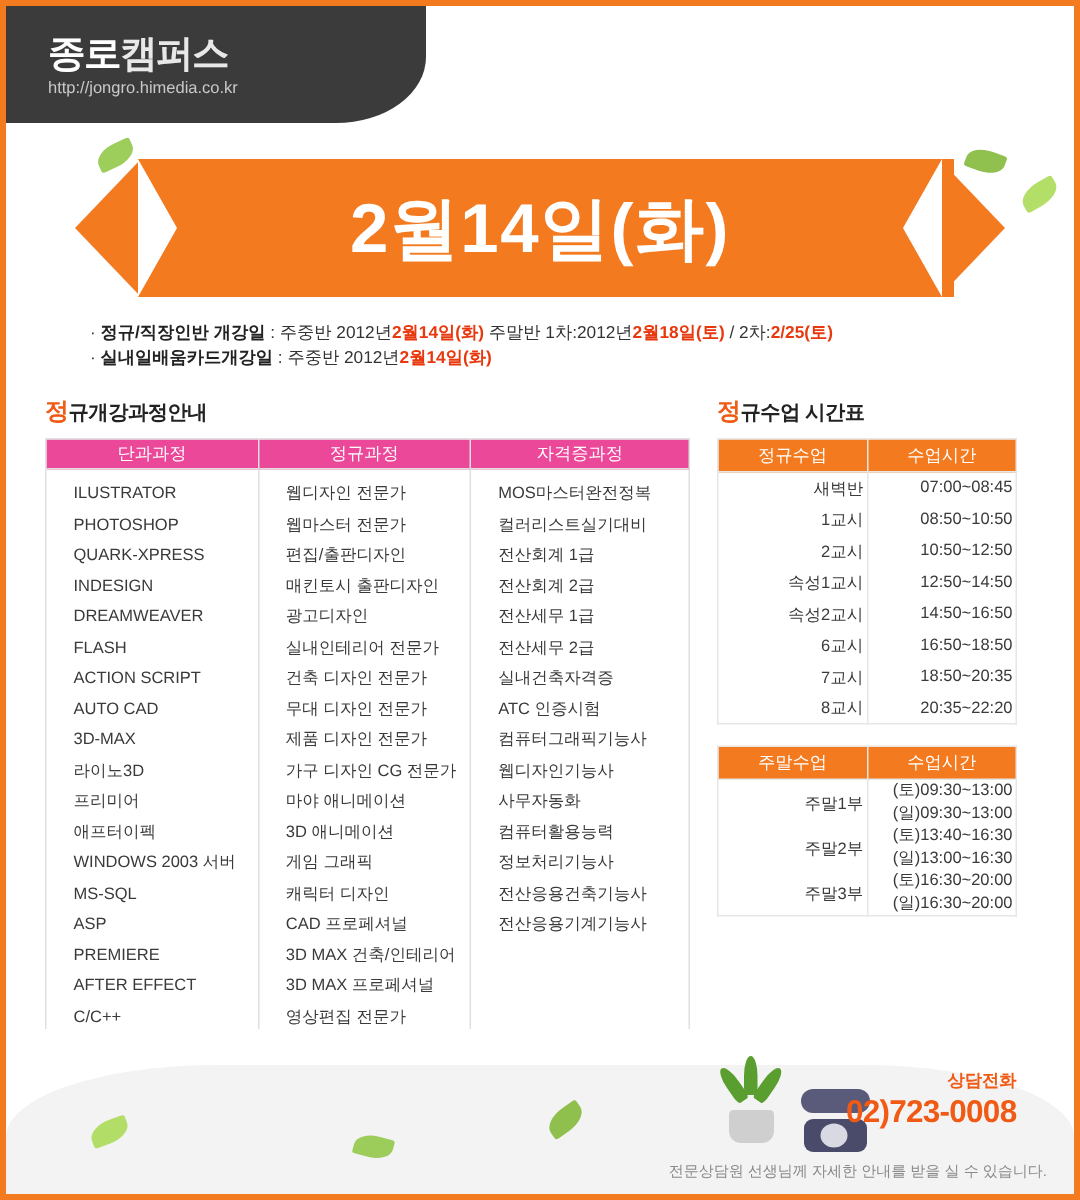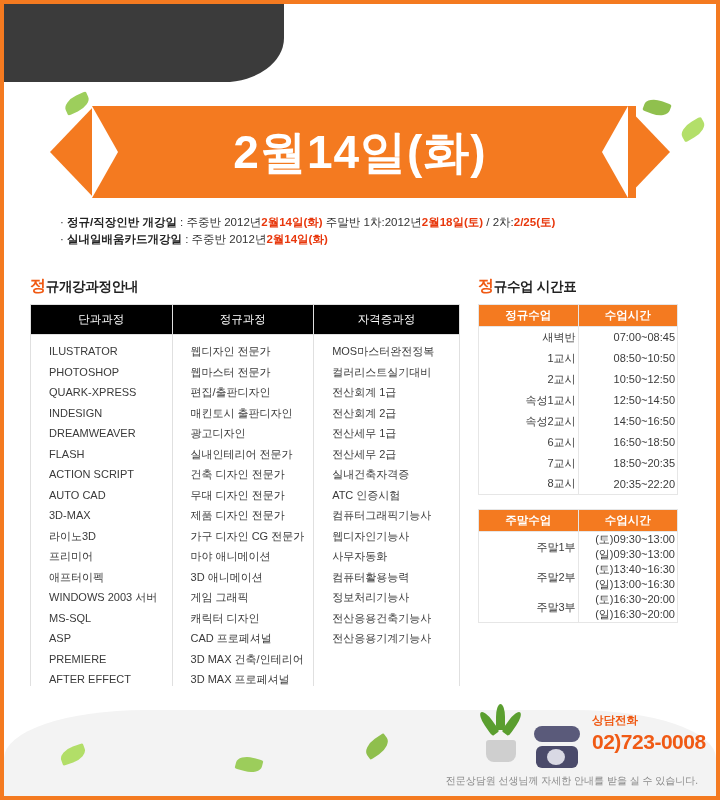--- a/index.html
+++ b/index.html
@@ -111,46 +111,46 @@
     font-size: 11.5px;
     color: #333;
     line-height: 17px;
   }
   .notice-line { white-space: nowrap; }
   .notice-line .bold { font-weight: bold; color: #222; }
   .notice-line .hl { color: #e8380d; font-weight: bold; }
   
   .content {
     position: relative;
-    margin-top: 28px;
+    margin-top: 16px;
     padding: 0 26px;
     display: flex;
     gap: 18px;
   }
   .sec-title {
     font-size: 13.5px;
     color: #222;
     font-weight: bold;
     margin-bottom: 7px;
     letter-spacing: -0.3px;
   }
   .sec-title .orange {
     color: #f05a14;
     font-size: 16px;
     font-weight: bold;
   }
   .left-col { width: 430px; }
   .right-col { width: 200px; }
   table { border-collapse: collapse; width: 100%; }
   .course-table th {
-    background: #000000;
+    background: #ec4899;
     color: #ffffff;
     font-size: 11.5px;
     font-weight: normal;
-    height: 30px;
+    height: 20px;
     border: 1px solid #e0e0e0;
     border-bottom: none;
   }
   .course-table td {
     border: 1px solid #e0e0e0;
     vertical-align: top;
     padding: 6px 6px 12px 6px;
   }
   .course-table td ul {
     list-style: none;
@@ -164,21 +164,21 @@
     white-space: nowrap;
   }
   .col-w1 { width: 33%; }
   .col-w2 { width: 33%; }
   .col-w3 { width: 34%; }
   
   .sched-table th {
     background: #f47a20;
     color: #fff;
     font-size: 11.5px;
-    font-weight: bold;
+    font-weight: normal;
     height: 22px;
     border: 1px solid #e6e6e6;
   }
   .sched-table td {
     font-size: 11px;
     color: #3a3a3a;
     text-align: right;
     height: 21px;
     border: 1px solid #e6e6e6;
     border-top: none;
@@ -243,21 +243,21 @@
   }
   .phone-dial {
     position: absolute;
     left: 13px; bottom: 3px;
     width: 18px; height: 16px;
     background: #d9d9e4;
     border-radius: 50%;
   }
   .contact {
     position: absolute;
-    left: 588px; bottom: 42px;
+    left: 560px; bottom: 42px; text-align: right;
   }
   .contact-label {
     font-size: 11.5px;
     color: #f05a14;
     font-weight: bold;
     margin-bottom: 2px;
   }
   .contact-number {
     font-size: 21px;
     color: #f05a14;
@@ -271,20 +271,26 @@
     color: #8a8a8a;
   }
 </style>
 </head>
 <body>
 
 <div id="page">
 
   <div class="header">
     <div class="header-dark"></div>
+    <div class="brand">
+      <div class="brand-title">
+        <span>종로</span><span class="light">캠퍼스</span>
+      </div>
+      <div class="brand-url">http://jongro.himedia.co.kr</div>
+    </div>
     <div class="leaf" style="left:60px; top:92px; transform:rotate(-25deg);"></div>
     <div class="leaf l2" style="left:112px; top:108px; transform:rotate(30deg);"></div>
     <div class="leaf l3" style="left:640px; top:96px; transform:rotate(200deg);"></div>
     <div class="leaf l2" style="left:676px; top:118px; transform:rotate(150deg);"></div>
   </div>
 
   <div class="banner">
     <div class="arrow-left"></div>
     <div class="arrow-right"></div>
     <div class="banner-bar"></div>

